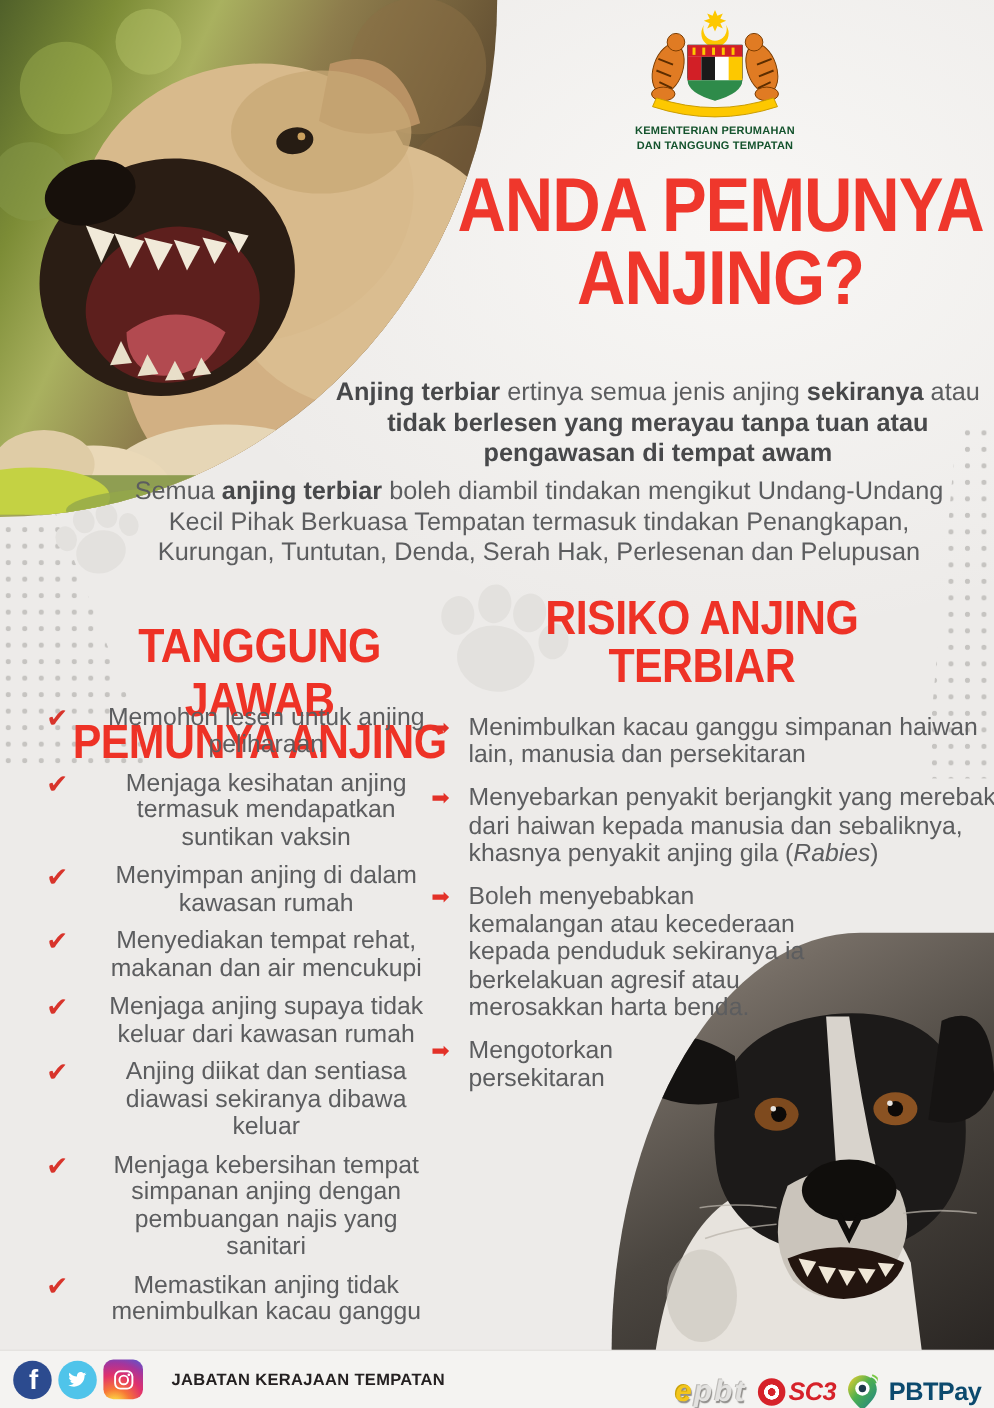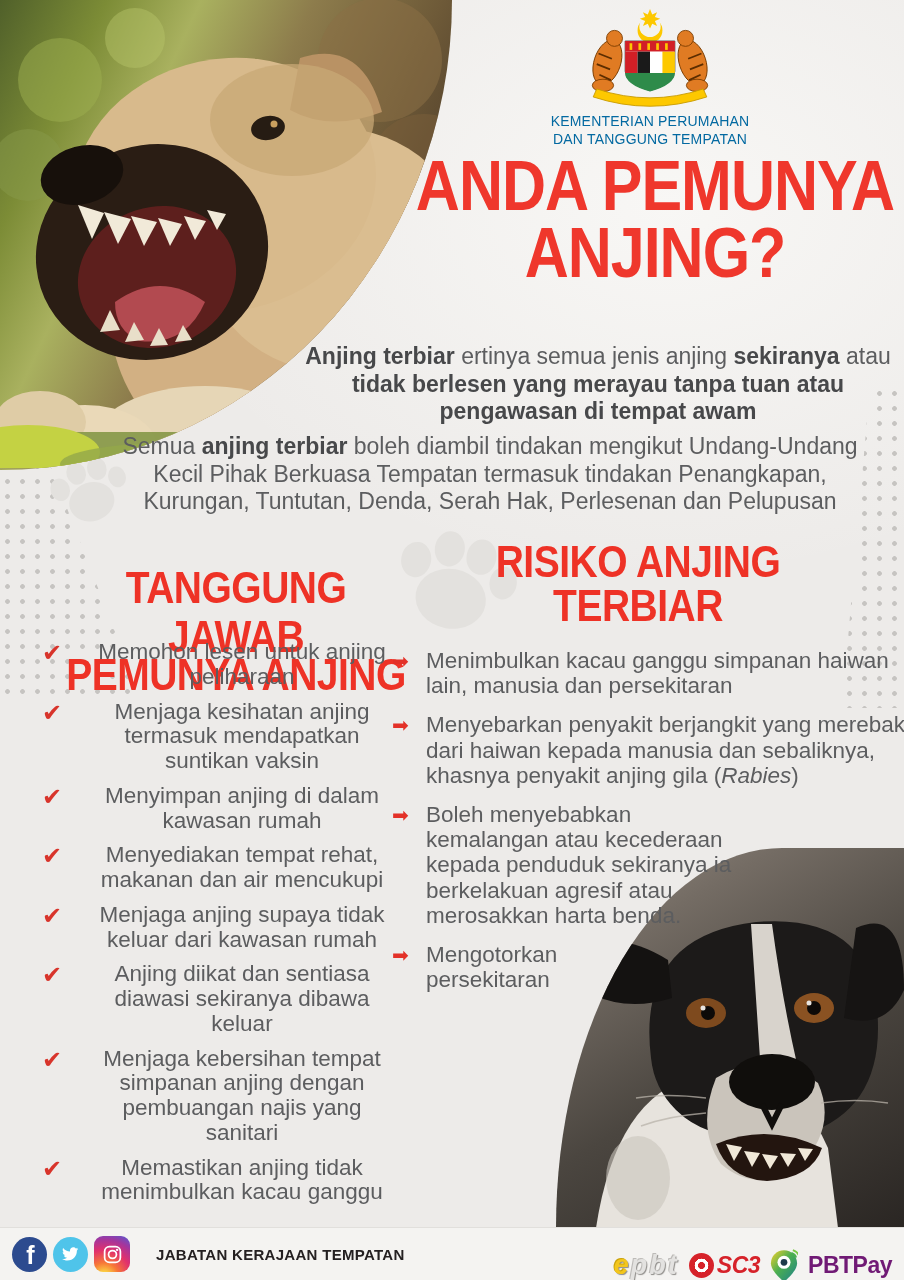--- a/index.html
+++ b/index.html
@@ -24,21 +24,21 @@
   .dots-left{left:0;top:444px;width:140px;height:252px;clip-path:polygon(0 0,30% 0,100% 100%,0 100%);}
   .dots-right{right:0;top:386px;width:62px;height:322px;clip-path:polygon(45% 0,100% 0,100% 100%,0 100%);}
   .paw{position:absolute;z-index:1;}
   .paw svg{display:block;width:100%;height:100%;fill:#e3e1de;}
   .paw-small{left:44px;top:446px;width:88px;height:88px;transform:rotate(-18deg);}
   .paw-large{left:386px;top:512px;width:136px;height:136px;transform:rotate(10deg);}
 
   
   .crest-wrap{position:absolute;left:535px;top:6px;width:230px;text-align:center;z-index:3;}
   .crest-wrap svg{width:142px;height:102px;}
-  .ministry-name{font-size:14px;font-weight:normal;color:#0369a1;line-height:1.3;letter-spacing:.2px;}
+  .ministry-name{font-size:10px;font-weight:bold;color:#14532d;line-height:1.3;letter-spacing:.2px;}
 
   
   .title-block{position:absolute;left:408px;top:148px;width:494px;text-align:center;z-index:3;
     color:#ef372c;font-weight:bold;font-size:61px;line-height:1.1;letter-spacing:-1px;}
   .title-block .hline{display:block;transform:scaleY(1.14);transform-origin:top;}
   .intro{position:absolute;z-index:3;text-align:center;font-size:23px;line-height:1.2;color:#5c5d5f;}
   .intro-def{left:292px;top:320px;width:612px;}
   .intro-enf{left:104px;top:410px;width:772px;}
   .b{font-weight:bold;color:#47484a;}
   .i{font-style:italic;}
@@ -81,21 +81,21 @@
   .osc{display:flex;align-items:center;gap:3px;}
   .osc-ring{width:25px;height:25px;border-radius:50%;
     background:radial-gradient(circle,#d6222a 0 19%,#ffffff 21% 38%,#d6222a 40% 100%);}
   .osc-txt{font-style:italic;font-weight:bold;font-size:23px;color:#d6222a;letter-spacing:-.5px;}
   .jktbox{display:flex;align-items:stretch;height:30px;border:2px solid #2e2e3c;border-radius:4px;
     overflow:hidden;background:#fff;}
   .jkt-blue{background:#1f5fad;display:flex;align-items:center;gap:4px;padding:0 7px;}
   .jkt-blue span{color:#fff;font-weight:bold;font-size:15px;letter-spacing:.5px;}
   .jkt-white{display:flex;align-items:center;padding:0 7px;border-left:2px solid #2e2e3c;}
   .jkt-white span{color:#1d1d2b;font-weight:bold;font-size:14px;letter-spacing:1px;}
-  .pbtpay{font-weight:bold;font-size:23px;color:#701a75;letter-spacing:-.5px;}
+  .pbtpay{font-weight:bold;font-size:23px;color:#0c4a6e;letter-spacing:-.5px;}
 </style>
 </head>
 <body>
 
 <div class="poster">
 
   <div class="photo-tl">
     <svg viewBox="0 0 452 468" preserveAspectRatio="none">
       <circle cx="60" cy="80" r="42" fill="#9eb050" opacity=".5"></circle>
       <circle cx="135" cy="38" r="30" fill="#b9c66a" opacity=".45"></circle>

